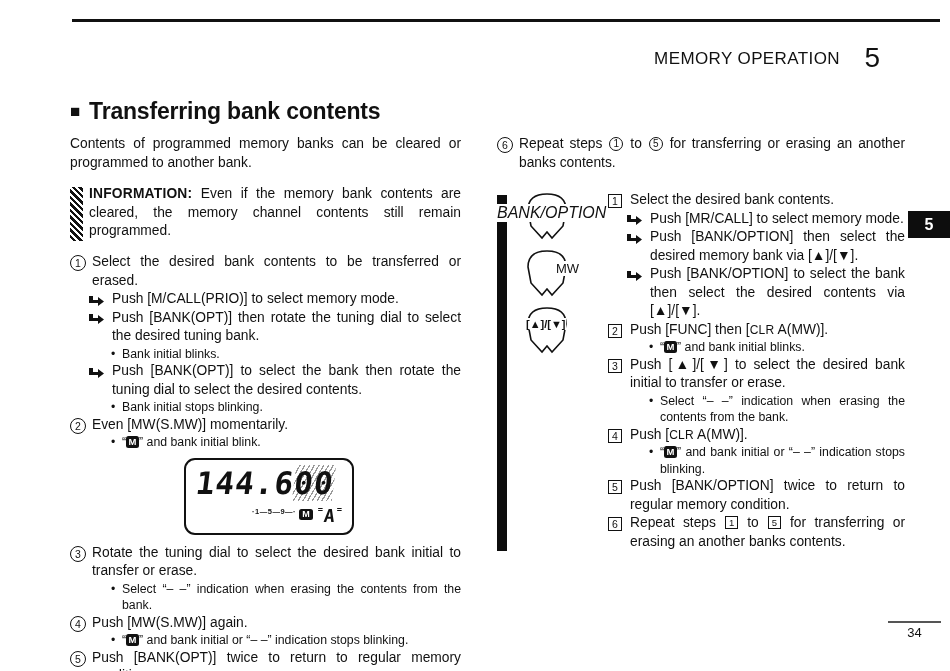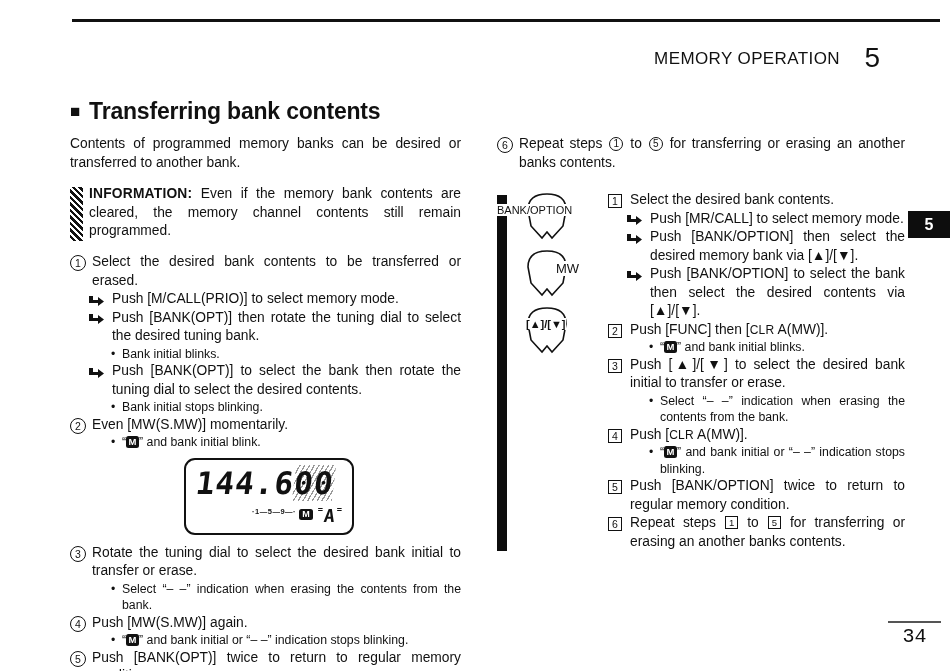--- a/index.html
+++ b/index.html
@@ -8,21 +8,21 @@
   
   .top-rule{position:absolute;left:72px;top:19px;width:868px;height:2.5px;background:#111;}
   .hdr{position:absolute;left:72px;top:42px;width:808px;text-align:right;white-space:nowrap;}
   .hdr .htitle{font-size:17px;letter-spacing:.4px;vertical-align:3px;}
   .hdr .hchap{font-size:28px;margin-left:20px;}
   
   .chap-tab{position:absolute;left:908px;top:211px;width:42px;height:27px;background:#0d0d0d;
             color:#fff;font-weight:bold;font-size:16px;display:flex;align-items:center;justify-content:center;}
   
   .foot-rule{position:absolute;left:888px;top:621px;width:53px;height:2px;background:#555;}
-  .foot-page{position:absolute;left:888px;top:625px;width:53px;text-align:center;font-size:20px;font-family:Liberation Mono, monospace;}
+  .foot-page{position:absolute;left:888px;top:625px;width:53px;text-align:center;font-size:13px;}
   
   .sec-title{position:absolute;left:70px;top:98px;font-weight:bold;font-size:23px;letter-spacing:-.2px;white-space:nowrap;}
   .sec-title .sq{font-size:17px;vertical-align:2px;margin-right:9px;}
   
   .colL{position:absolute;left:70px;top:135px;width:391px;}
   .colR{position:absolute;left:497px;top:135px;width:408px;}
   p.body-text{margin:0 0 13px 0;font-size:13.8px;line-height:18.5px;text-align:justify;}
   
   .info{display:flex;margin:13px 0 12px 0;}
   .hatch{width:13px;min-width:13px;height:54px;margin-top:2px;
@@ -59,21 +59,21 @@
            line-height:11px;height:11px;padding:0 3px;border-radius:2.5px;margin:4px 3px 0 3px;}
   .bankA{font-family:"DejaVu Sans Mono",monospace;font-weight:bold;font-size:18px;transform:skewX(-7deg);}
   .beq{font-size:9px;font-weight:bold;letter-spacing:-1px;vertical-align:3px;margin:0 2px;}
   
   .rsub{position:relative;margin-top:19px;min-height:370px;}
   .rbar{position:absolute;left:0;top:4px;width:10px;height:356px;background:#0d0d0d;}
   .keys{position:absolute;left:18px;top:0;width:80px;}
   .keybtn{position:relative;width:60px;height:52px;margin:0 0 5px 2px;}
   .keybtn svg{display:block;}
   .klabel{position:absolute;font-size:12px;background:#fff;white-space:nowrap;padding:0 1px;}
-  .klabel.k0{left:-21px;top:13px;font-size:11px;}
+  .klabel.k0{left:-21px;top:13px;font-size:16px;font-style:italic;}
   .klabel.k1{left:19px;top:13px;font-size:13px;margin-left:19px;}
   .klabel.k2{left:8px;top:13px;font-weight:bold;font-size:11px;}
   .rsteps{margin-left:111px;width:297px;}
 </style>
 </head>
 <body>
 
 <div class="top-rule"></div>
 <div class="hdr">
   <span class="htitle">MEMORY OPERATION</span>
@@ -82,21 +82,21 @@
 
 <div class="chap-tab">
   <span>5</span>
 </div>
 
 <div class="sec-title">
   <span class="sq">■</span><span>Transferring bank contents</span>
 </div>
 
 <div class="colL">
-  <p class="body-text">Contents of programmed memory banks can be desired or transferred to another bank.</p>
+  <p class="body-text">Contents of programmed memory banks can be cleared or programmed to another bank.</p>
   <div class="info">
     <div class="hatch"></div>
     <div class="info-text"><b>INFORMATION:</b><span> Even if the memory bank contents are cleared, the memory channel contents still remain programmed.</span></div>
   </div>
   <div id="left-steps-a">
       <div class="step">
         <span class="marker circnum">1</span>
         <div class="stext">Select the desired bank contents to be transferred or erased.</div>
         <div class="sub">
           <span class="arrow"><svg width="16" height="11" viewBox="0 0 16 11">

